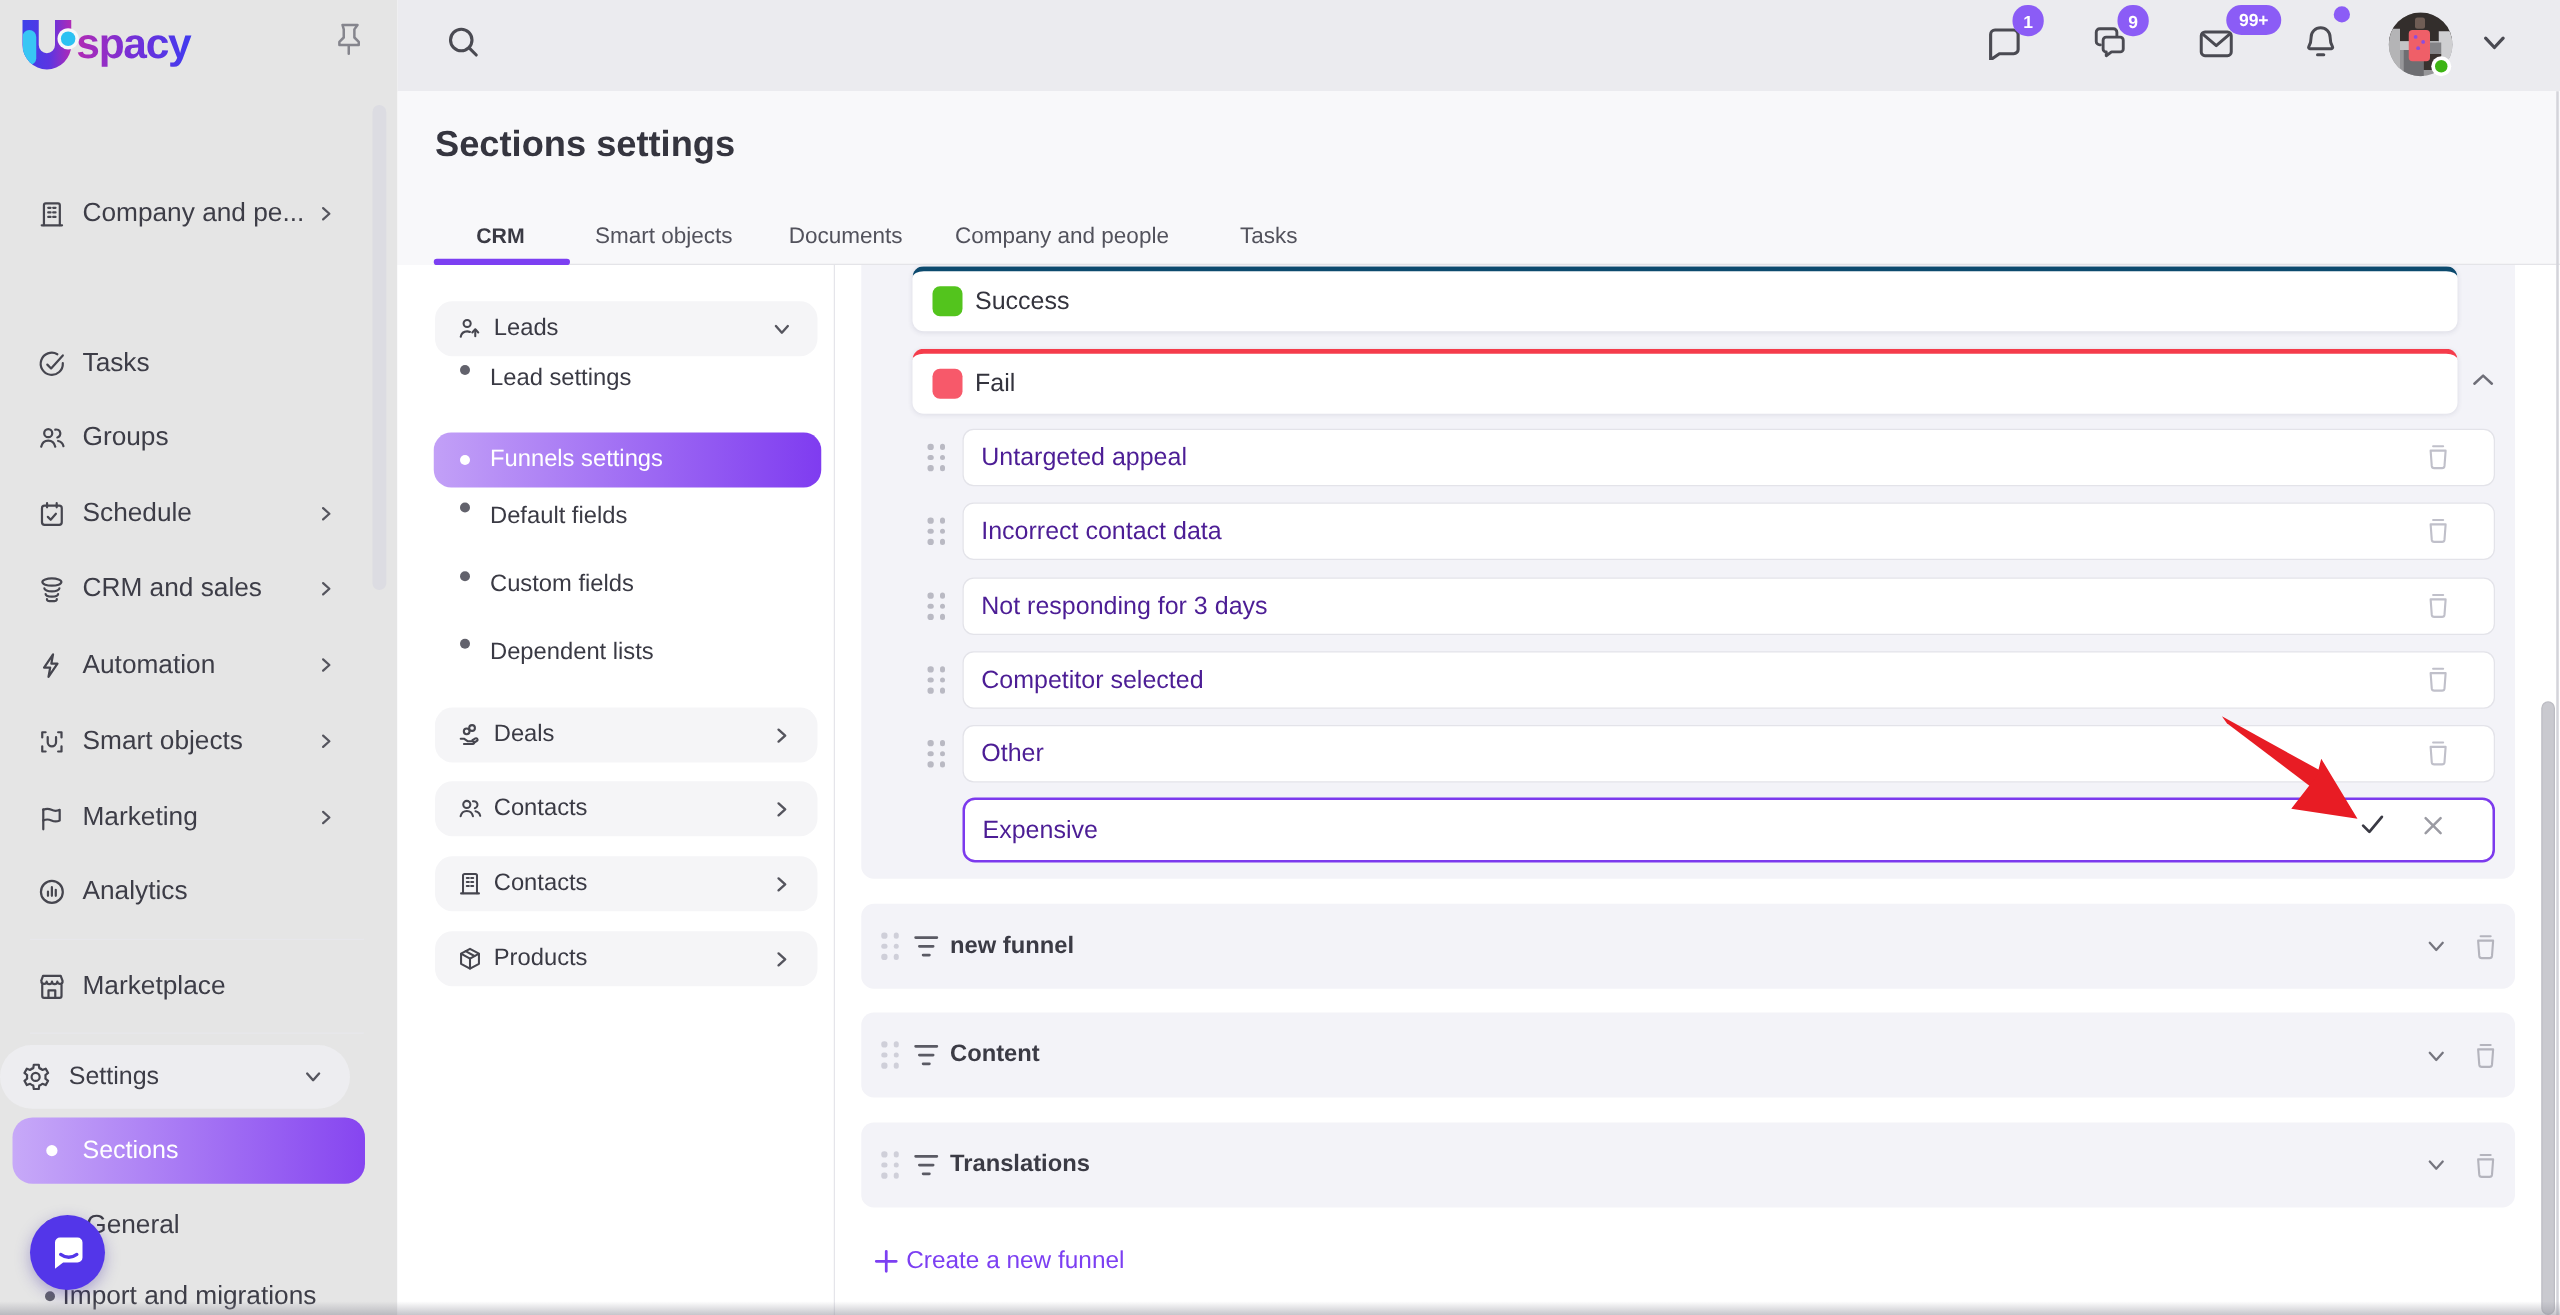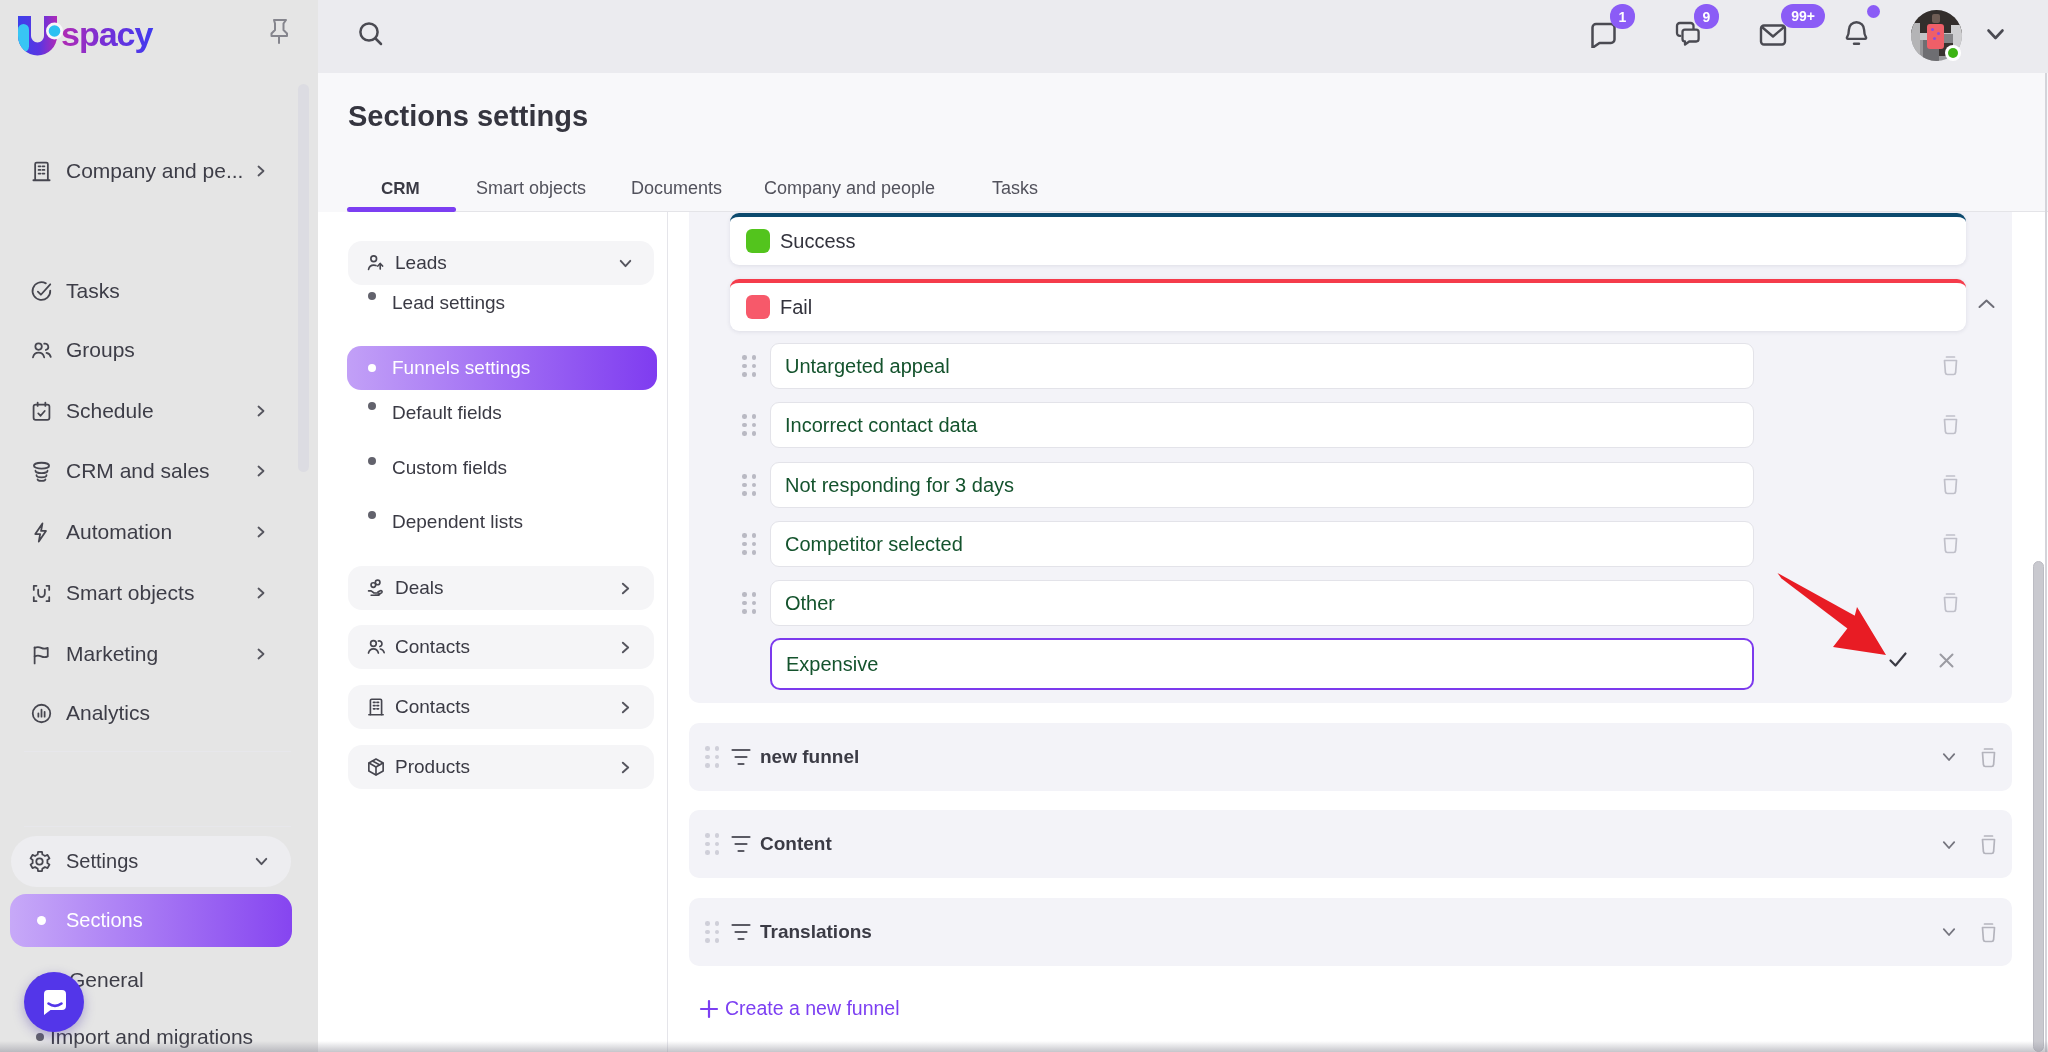--- a/index.html
+++ b/index.html
@@ -27,21 +27,21 @@
 .pill .lab{margin-left:8px}
 .pill .chev{position:absolute;right:20px}
 .subitem{position:absolute;left:30px;width:306px;height:44px;display:flex;align-items:flex-start;font-size:19px;color:#3a3a44}
 .subitem .dot{width:8px;height:8px;border-radius:50%;background:#62626c;margin-left:20px}
 .subitem .lab{margin-left:16px}
 
 .fblock{position:absolute;left:371px;width:1323px;background:#f3f3f8}
 .scard{position:absolute;left:412px;width:1236px;height:52px;background:#fff;border-radius:9px;box-shadow:0 1px 4px rgba(40,40,80,.10);display:flex;align-items:center}
 .scard .sq{width:24px;height:24px;border-radius:6px;margin-left:16px}
 .scard .lab{margin-left:10px;font-size:20px;color:#33333d}
-.stage{position:absolute;left:452px;width:984px;height:46px;background:#fff;border:1.5px solid #e3e3e9;border-radius:9px;display:flex;align-items:center;font-size:20px;color:#14532d}
+.stage{position:absolute;left:452px;width:1226px;height:46px;background:#fff;border:1.5px solid #e3e3e9;border-radius:9px;display:flex;align-items:center;font-size:20px;color:#4c1d95}
 .stage .lab{margin-left:14px}
 .dots6{position:absolute;left:424px;width:15px;height:22px}
 .dots6 i,.dotsL i{position:absolute;width:4.5px;height:4.5px;border-radius:50%;background:#b9b9c3}
 .dotsL{position:absolute;left:387px;width:15px;height:22px}
 .dotsL i{background:#cfcfd9}
 .trash{position:absolute}
 .frow{position:absolute;left:371px;width:1323px;height:68px;background:#f3f3f8;border-radius:10px;display:flex;align-items:center}
 .frow .lab{font-size:19px;font-weight:bold;color:#3b3b45;margin-left:71px}
 </style>
 </head>
@@ -159,22 +159,30 @@
         </svg>
     </div>
     <div class="sbitem" style="top:689px">
       <svg width="25" height="25" viewBox="0 0 24 24" fill="none" stroke="#46464f" stroke-width="1.7" stroke-linecap="round" stroke-linejoin="round">
           <circle cx="12" cy="12" r="8.4"></circle>
           <path d="M9 15v-3.2M12 15V8.4M15 15v-4.6"></path>
         </svg>
       <span class="lab">Analytics</span>
     </div>
     <div class="sbdiv" style="top:751px"></div>
+    <div class="sbitem" style="top:765px">
+      <svg width="25" height="25" viewBox="0 0 24 24" fill="none" stroke="#46464f" stroke-width="1.7" stroke-linecap="round" stroke-linejoin="round">
+          <path d="M4.6 10.5V19a1.4 1.4 0 0 0 1.4 1.4h12A1.4 1.4 0 0 0 19.4 19v-8.5"></path>
+          <path d="M3.8 7.4 5.2 3.6h13.6l1.4 3.8a2 2 0 0 1-4 .5 2 2 0 0 1-4.1 0 2 2 0 0 1-4.1 0 2 2 0 0 1-4-.5z"></path>
+          <path d="M9.4 20.3v-5.6h5.2v5.6"></path>
+        </svg>
+      <span class="lab">Marketplace</span>
+    </div>
     <div class="sbdiv" style="top:826px"></div>
-    <div class="abs" style="left:11px;top:836px;width:280px;height:51px;border-radius:26px;background:#ededf0;display:flex;align-items:center;color:#3d3d47;font-size:20px">
+    <div class="abs" style="left:0;top:836px;width:280px;height:51px;border-radius:26px;background:#ededf0;display:flex;align-items:center;color:#3d3d47;font-size:20px">
       <svg style="margin-left:16px" width="25" height="25" viewBox="0 0 24 24" fill="none" stroke="#46464f" stroke-width="1.7" stroke-linecap="round" stroke-linejoin="round">
           <circle cx="12" cy="12" r="3.1"></circle>
           <path d="M19.6 12c0-.5 0-1-.1-1.4l2.1-1.6-1.9-3.3-2.5 1a7.6 7.6 0 0 0-2.4-1.4L14.4 2.7h-3.8l-.4 2.6a7.6 7.6 0 0 0-2.4 1.4l-2.5-1-1.9 3.3 2.1 1.6a7.8 7.8 0 0 0 0 2.8l-2.1 1.6 1.9 3.3 2.5-1a7.6 7.6 0 0 0 2.4 1.4l.4 2.6h3.8l.4-2.6a7.6 7.6 0 0 0 2.4-1.4l2.5 1 1.9-3.3-2.1-1.6c.1-.4.1-.9.1-1.4z"></path>
         </svg>
       <span style="margin-left:14px">Settings</span>
       <svg class="abs" style="right:21px" width="17" height="17" viewBox="0 0 16 16" fill="none" stroke="#55555e" stroke-width="1.8" stroke-linecap="round" stroke-linejoin="round">
           <path d="M3.5 5.5 8 10.5l4.5-5"></path>
         </svg>
     </div>
     <div class="abs" style="left:10px;top:894px;width:282px;height:53px;border-radius:16px;background:linear-gradient(90deg,#c7a9f8,#8645f0);display:flex;align-items:center;color:#fff;font-size:20px">

